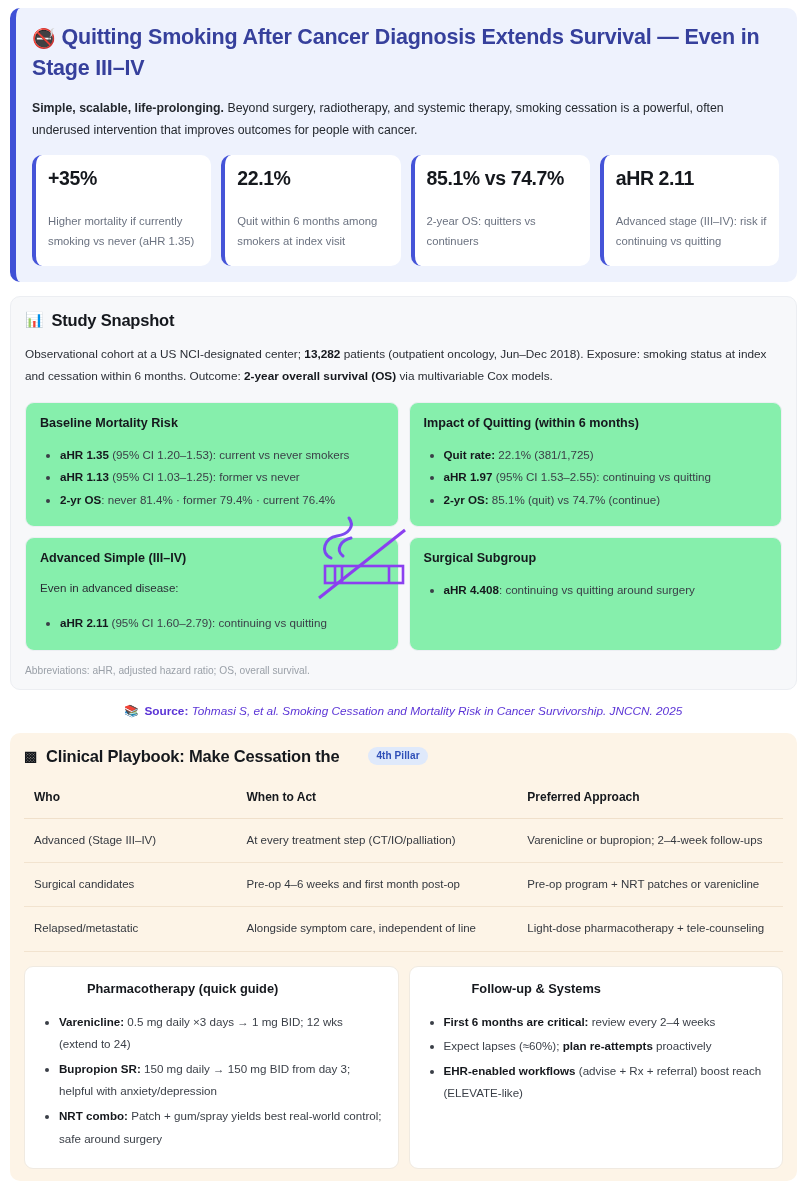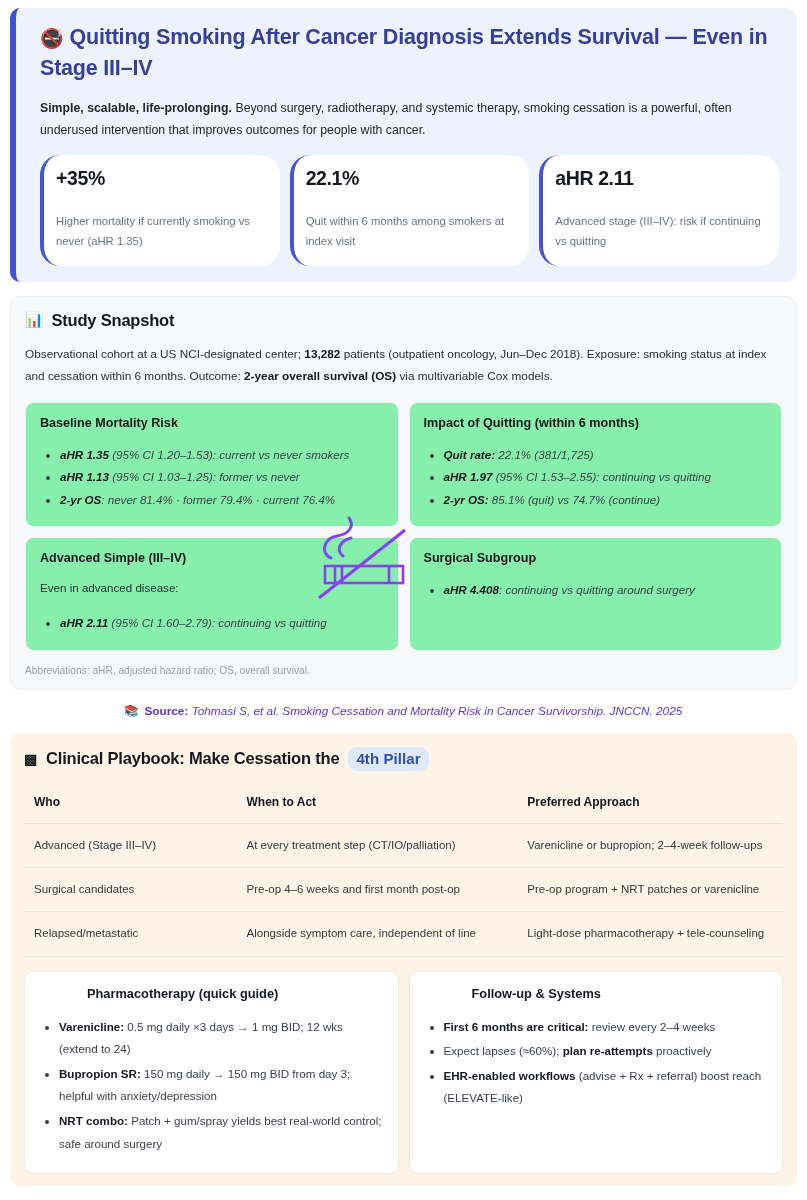--- a/index.html
+++ b/index.html
@@ -11,21 +11,21 @@
   body { padding: 0; }
 
   .page { width: 807px; min-height: 1200px; position: relative; background:#fff; }
 
   
   .hero {
     margin: 8px 10px 0 10px;
     background: #eef2fd;
     border-left: 6px solid #3f51d6;
     border-radius: 10px;
-    padding: 14px 18px 16px 24px;
+    padding: 14px 18px 16px 16px;
   }
   .hero-title {
     font-size: 21.5px;
     line-height: 1.45;
     font-weight: bold;
     color: #36409c;
     letter-spacing: -0.2px;
     display: block;
   }
   .hero-title .no-smoke {
@@ -43,21 +43,21 @@
 
   .stat-row {
     display: flex;
     gap: 10px;
     margin-top: 14px;
   }
   .stat-card {
     flex: 1 1 0;
     background: #ffffff;
     border-left: 4px solid #4554d8;
-    border-radius: 20px;
+    border-radius: 10px;
     padding: 12px 12px 14px 12px;
     min-height: 104px;
   }
   .stat-value {
     font-size: 19.5px;
     font-weight: bold;
     color: #15181d;
     letter-spacing: -0.4px;
     display:block;
   }
@@ -122,21 +122,20 @@
     line-height:1.7;
     display:block;
   }
   .mini-card ul {
     margin: 14px 0 0 20px;
   }
   .mini-card li {
     font-size: 11.6px;
     line-height: 1.95;
     color: #3a3f47;
-    font-style: italic;
   }
   .mini-card li b { color: #15181d; font-weight: bold; }
 
   .abbrev {
     margin-top: 12px;
     font-size: 10.2px;
     color: #9aa0a8;
     line-height: 1.6;
     display:block;
   }
@@ -165,25 +164,26 @@
     gap: 9px;
     font-size: 16.5px;
     font-weight: bold;
     color: #15181d;
     letter-spacing: -0.2px;
   }
   .pb-head .emoji { font-size: 14px; }
   .pill {
     background: #dfe9fb;
     color: #2f4fb8;
-    font-size: 15px;
+    font-size: 10px;
     font-weight: bold;
     border-radius: 9px;
     padding: 3px 8px 4px 8px;
     letter-spacing: 0.1px;
+    margin-left: 20px;
   }
 
   table.pb-table {
     width: 100%;
     border-collapse: collapse;
     margin-top: 14px;
   }
   table.pb-table th {
     text-align: left;
     font-size: 12px;
@@ -254,20 +254,24 @@
     </p>
 
     <div class="stat-row">
       <div class="stat-card">
         <span class="stat-value">+35%</span>
         <span class="stat-label">Higher mortality if currently smoking vs never (aHR 1.35)</span>
       </div>
       <div class="stat-card">
         <span class="stat-value">22.1%</span>
         <span class="stat-label">Quit within 6 months among smokers at index visit</span>
+      </div>
+      <div class="stat-card">
+        <span class="stat-value">85.1% vs 74.7%</span>
+        <span class="stat-label">2-year OS: quitters vs continuers</span>
       </div>
       <div class="stat-card">
         <span class="stat-value">aHR 2.11</span>
         <span class="stat-label">Advanced stage (III–IV): risk if continuing vs quitting</span>
       </div>
     </div>
   </section>
 
   <section class="panel">
     <div class="panel-title">

